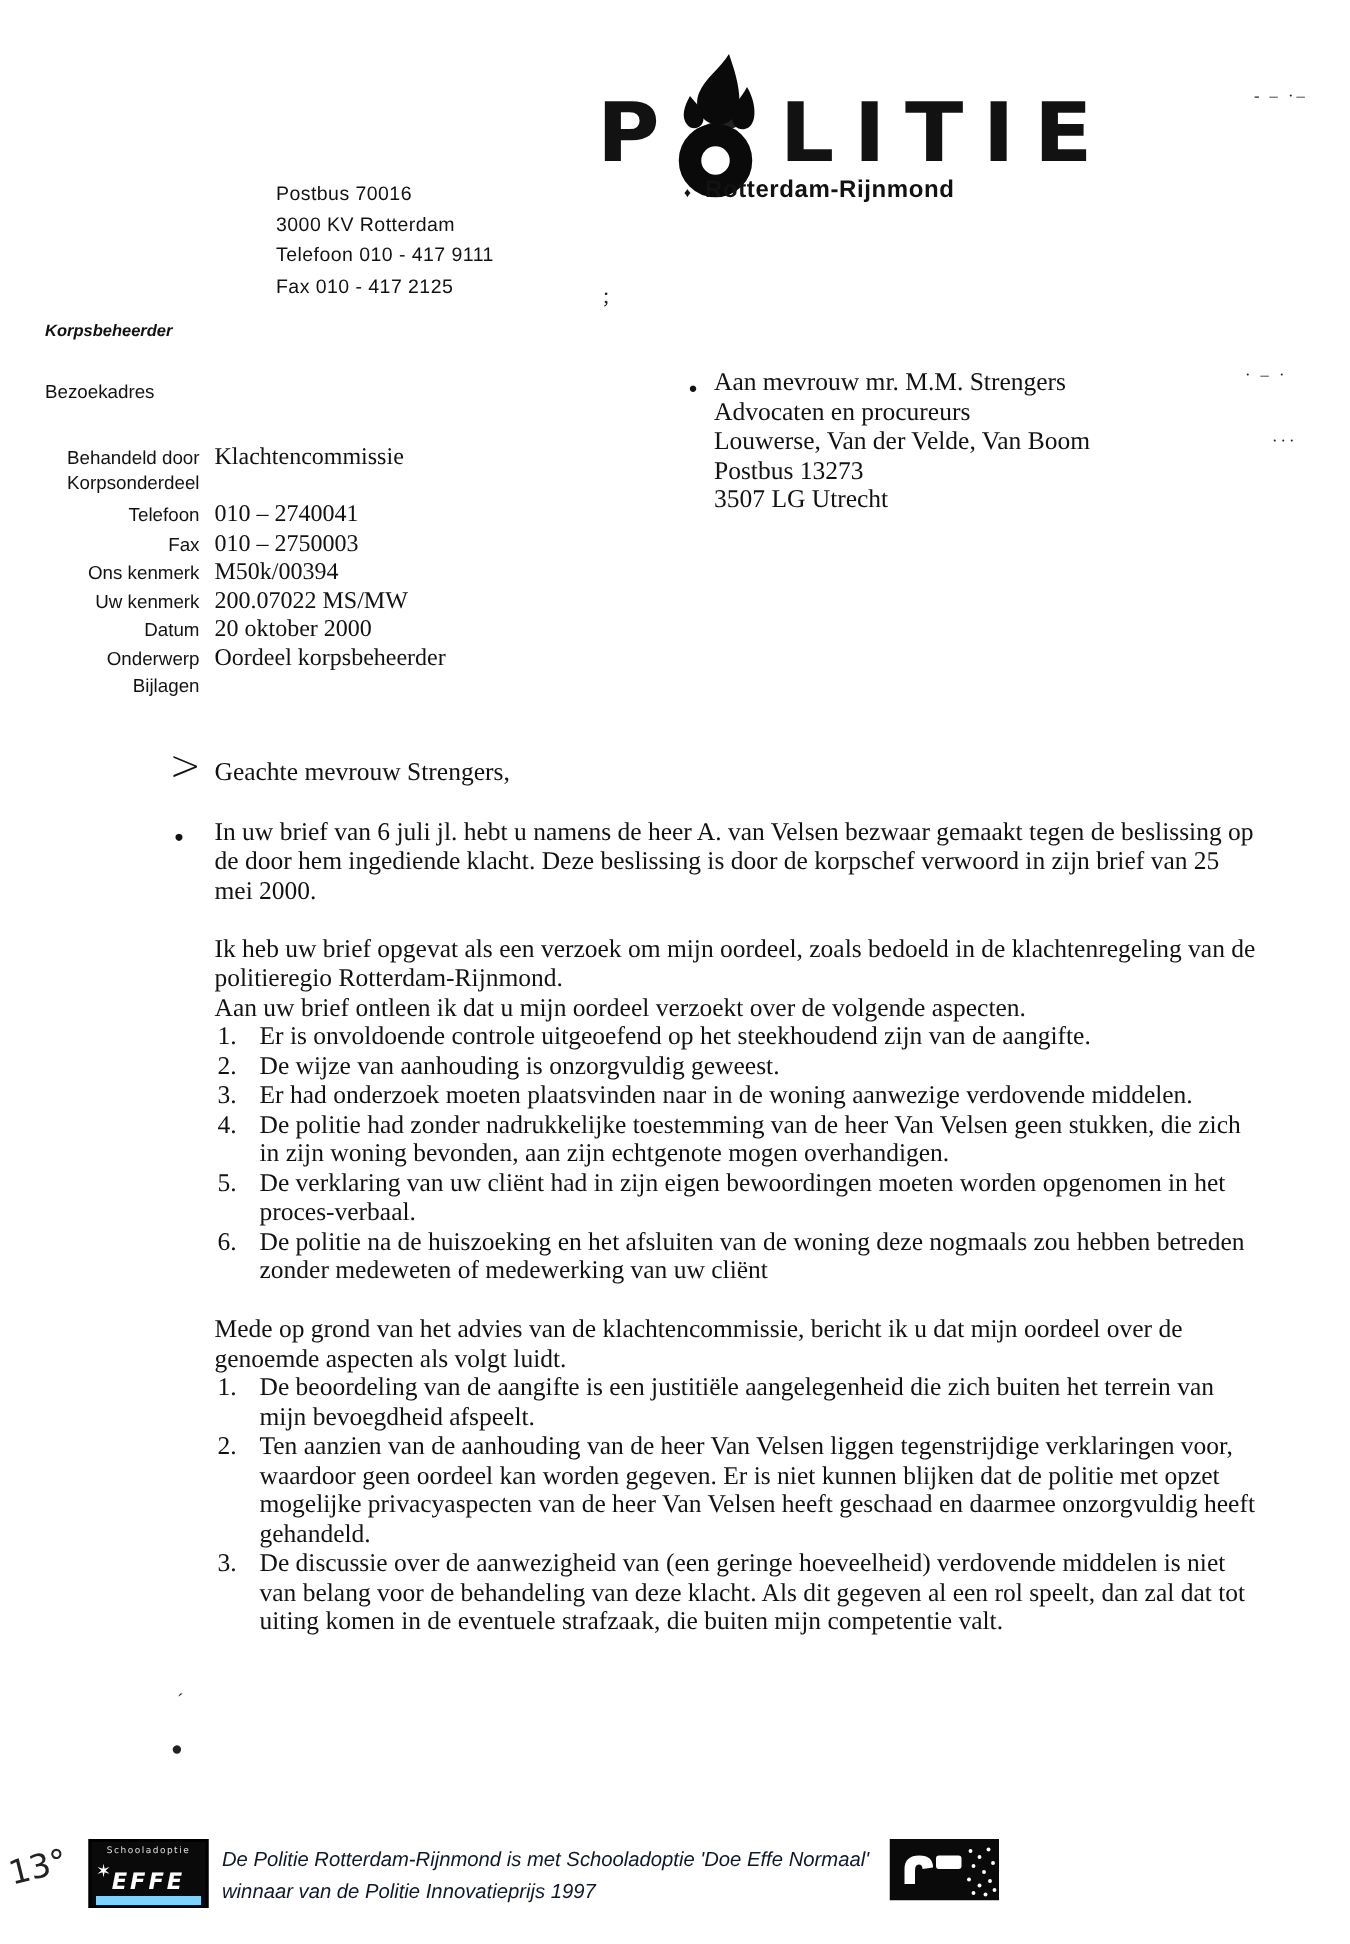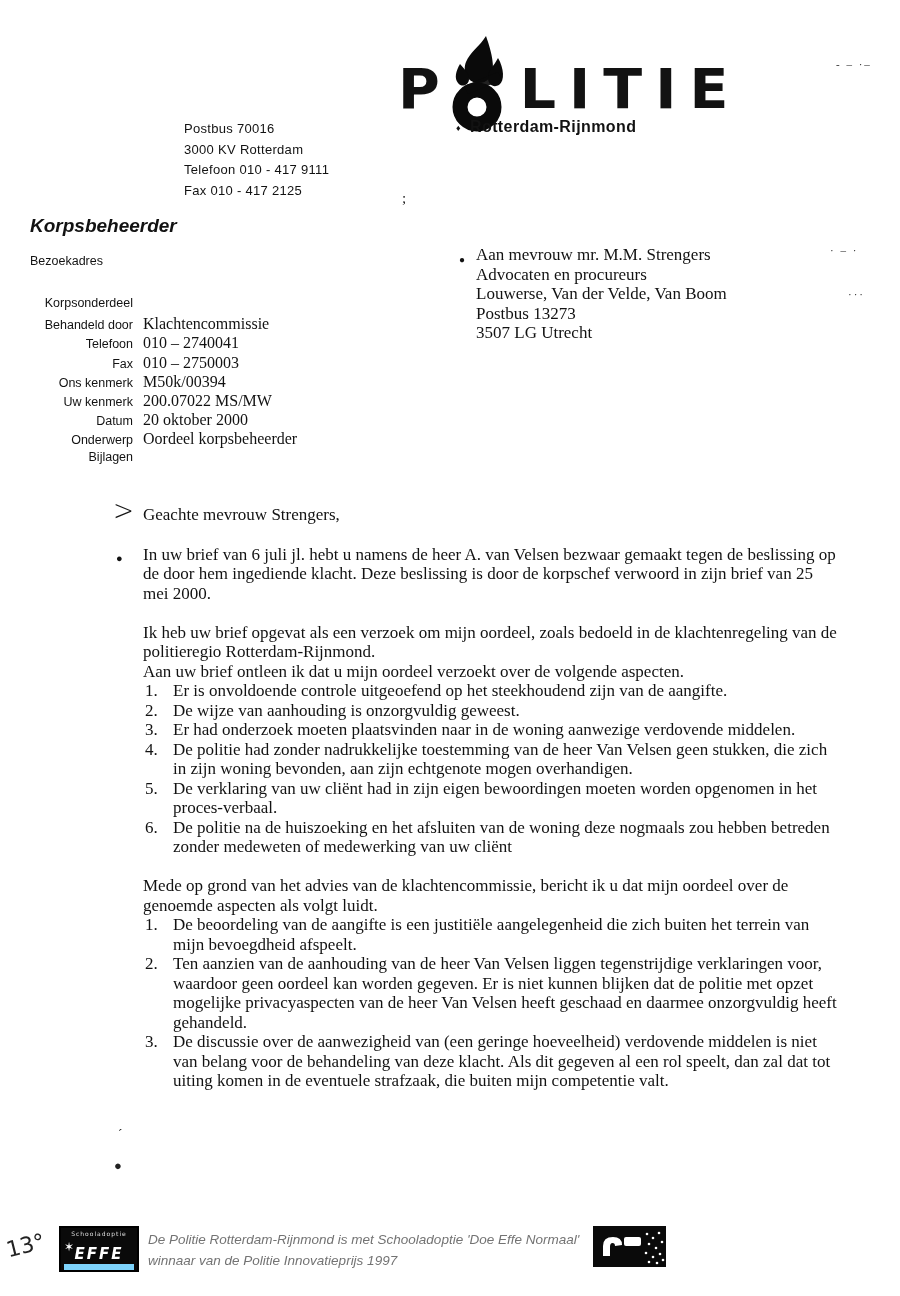--- a/index.html
+++ b/index.html
@@ -13,21 +13,21 @@
           font-family:"DejaVu Sans", sans-serif; font-weight:bold; }
   .logo .lg-p { font-size:57px; line-height:1; letter-spacing:0; transform:scaleY(.96); }
   .logo .lg-rest { font-size:57px; line-height:1; letter-spacing:13px; margin-left:10px; transform:scaleY(.96); }
   .logo svg { display:block; margin:0 0 -14px 6px; }
   .region-line { position:absolute; left:456px; top:118px; font-family:"Liberation Sans", sans-serif;
                  font-weight:bold; font-size:16px; letter-spacing:.4px; display:flex; align-items:center; gap:9px; }
   .region-line .diamond { font-size:9px; position:relative; top:1px; }
   .hq-address { position:absolute; left:141px; top:119px; font-family:"Liberation Sans", sans-serif;
                 font-size:13px; line-height:20.5px; letter-spacing:.3px;margin-left:43px; }
   .korpsbeheerder { position:absolute; left:30px; top:215px; font-family:"Liberation Sans", sans-serif;
-                    font-style:italic; font-weight:bold; font-size:19px; }
+                    font-style:italic; font-weight:bold; font-size:11px; }
   .bezoekadres-row { position:absolute; left:0; top:254px; width:133px; text-align:center;
                      font-family:"Liberation Sans", sans-serif; font-size:12.5px; }
   .meta-rows { position:absolute; left:0; top:296px; }
   .meta-row { display:flex; align-items:baseline; height:19.2px; }
   .meta-label { width:133px; text-align:right; font-family:"Liberation Sans", sans-serif; font-size:12.5px; flex:none; }
   .meta-value { margin-left:10px; font-size:16px; white-space:nowrap; }
   .addressee { position:absolute; left:459px; top:245px; font-size:17px; line-height:19.5px; }
   .addressee .addr-bullet { position:absolute; left:0; top:5px; font-size:10px; }
   .addressee .addr-lines { margin-left:17px; }
   
@@ -46,21 +46,21 @@
   
   .footer-badge { position:absolute; left:59px; top:1226px; width:80px; height:46px; background:#0a0a0a;
                   border:2px solid #000; box-sizing:border-box; color:#fff; text-align:center;
                   font-family:"DejaVu Sans", sans-serif; overflow:hidden; }
   .footer-badge .b-top { font-size:6px; letter-spacing:1px; opacity:.85; margin-top:2px; }
   .footer-badge .b-mid { font-size:15px; font-weight:bold; font-style:italic; letter-spacing:2px; line-height:15px;margin-top:10px; }
   .footer-badge .b-star { position:absolute; left:3px; top:12px; font-size:12px; }
   .footer-badge .b-bot { font-size:8.5px; font-weight:bold; letter-spacing:1.5px; border:6px solid #7dd3fc;
                          margin:2px 3px 0 3px; line-height:10px; }
   .footer-text { position:absolute; left:148px; top:1229px; font-family:"Liberation Sans", sans-serif;
-                 font-style:italic; font-size:13.5px; line-height:21px; color:#737373; }
+                 font-style:italic; font-size:13.5px; line-height:21px; color:#0f172a; }
   .footer-logo { position:absolute; left:593px; top:1226px; }
   .handwritten { position:absolute; left:6px; top:1233px; font-family:"DejaVu Sans", sans-serif;
                  font-size:22px; transform:rotate(-14deg); color:#222; }
   
   .artifact { position:absolute; color:#222; font-size:11px; letter-spacing:2px; }
 </style>
 </head>
 <body>
 
 <div class="page">
@@ -87,26 +87,26 @@
     <div>3000 KV  Rotterdam</div>
     <div>Telefoon 010 - 417 9111</div>
     <div>Fax 010 - 417 2125</div>
   </div>
 
   <div class="korpsbeheerder">Korpsbeheerder</div>
   <div class="bezoekadres-row">Bezoekadres</div>
 
   <div class="meta-rows">
     <div class="meta-row">
+      <span class="meta-label">Behandeld door</span>
+      <span class="meta-value">Klachtencommissie</span>
+    </div>
+    <div class="meta-row">
       <span class="meta-label">Korpsonderdeel</span>
       <span class="meta-value"></span>
-    </div>
-    <div class="meta-row">
-      <span class="meta-label">Behandeld door</span>
-      <span class="meta-value">Klachtencommissie</span>
     </div>
     <div class="meta-row">
       <span class="meta-label">Telefoon</span>
       <span class="meta-value">010 – 2740041</span>
     </div>
     <div class="meta-row">
       <span class="meta-label">Fax</span>
       <span class="meta-value">010 – 2750003</span>
     </div>
     <div class="meta-row">

